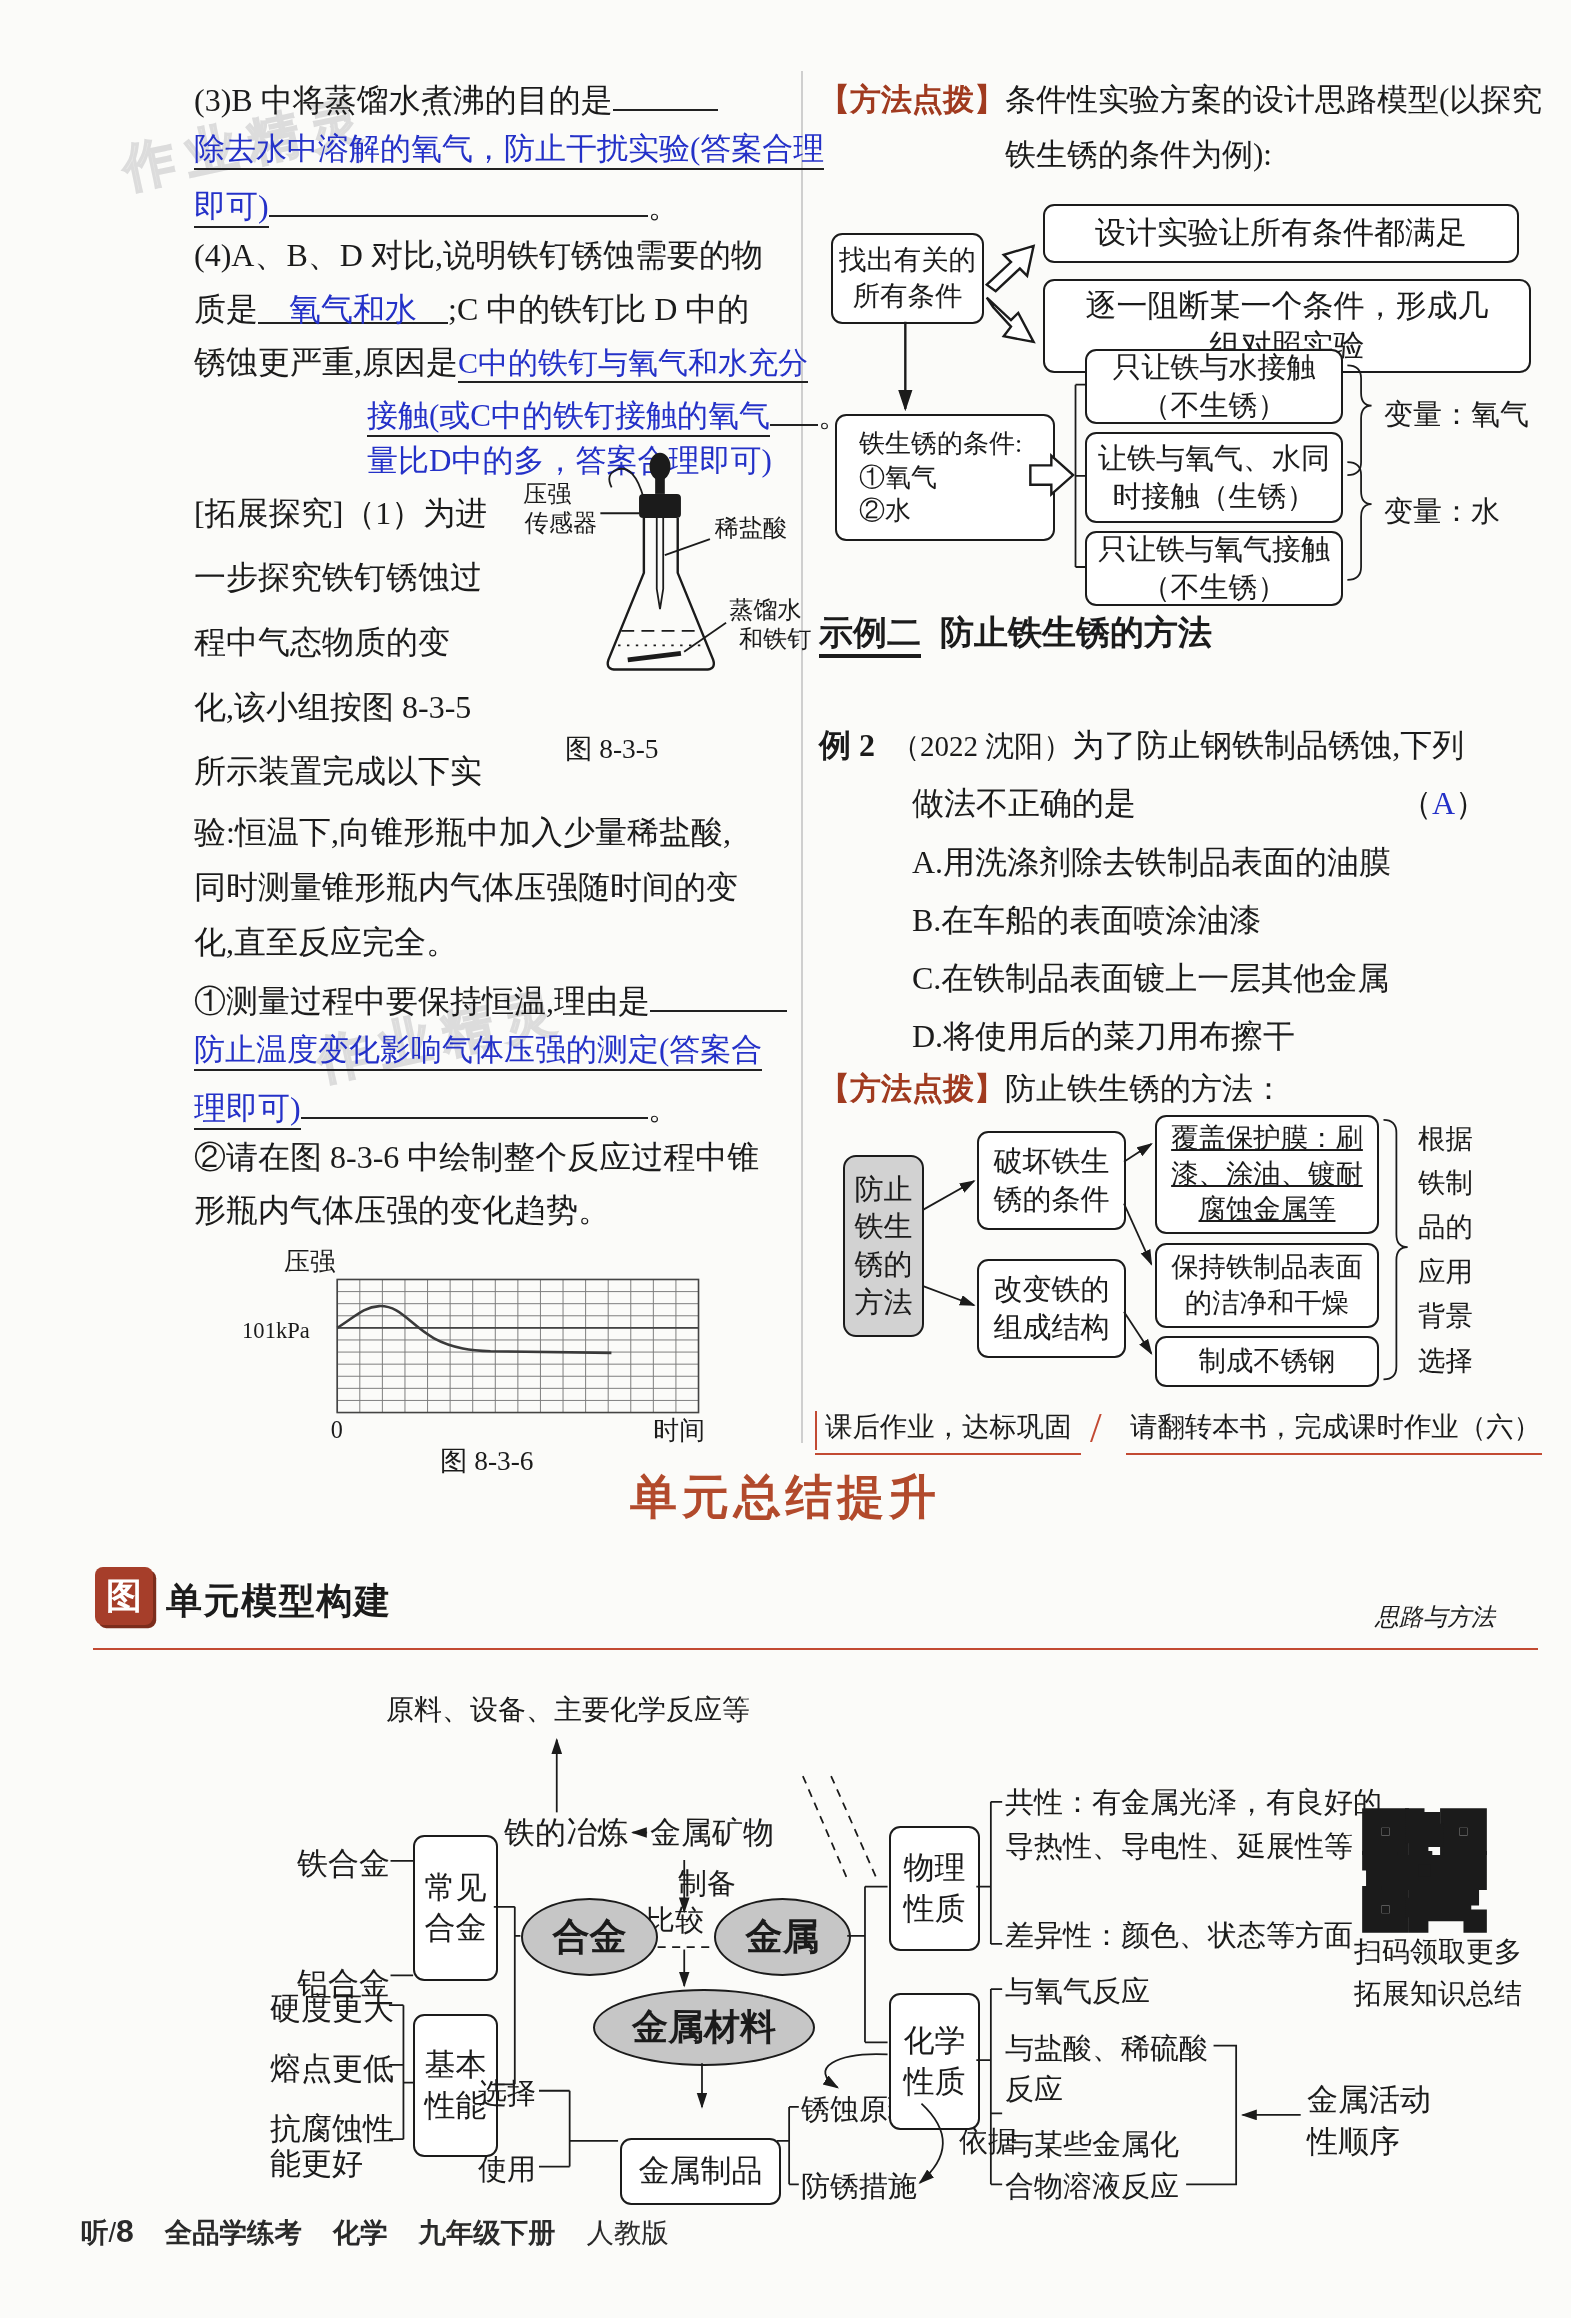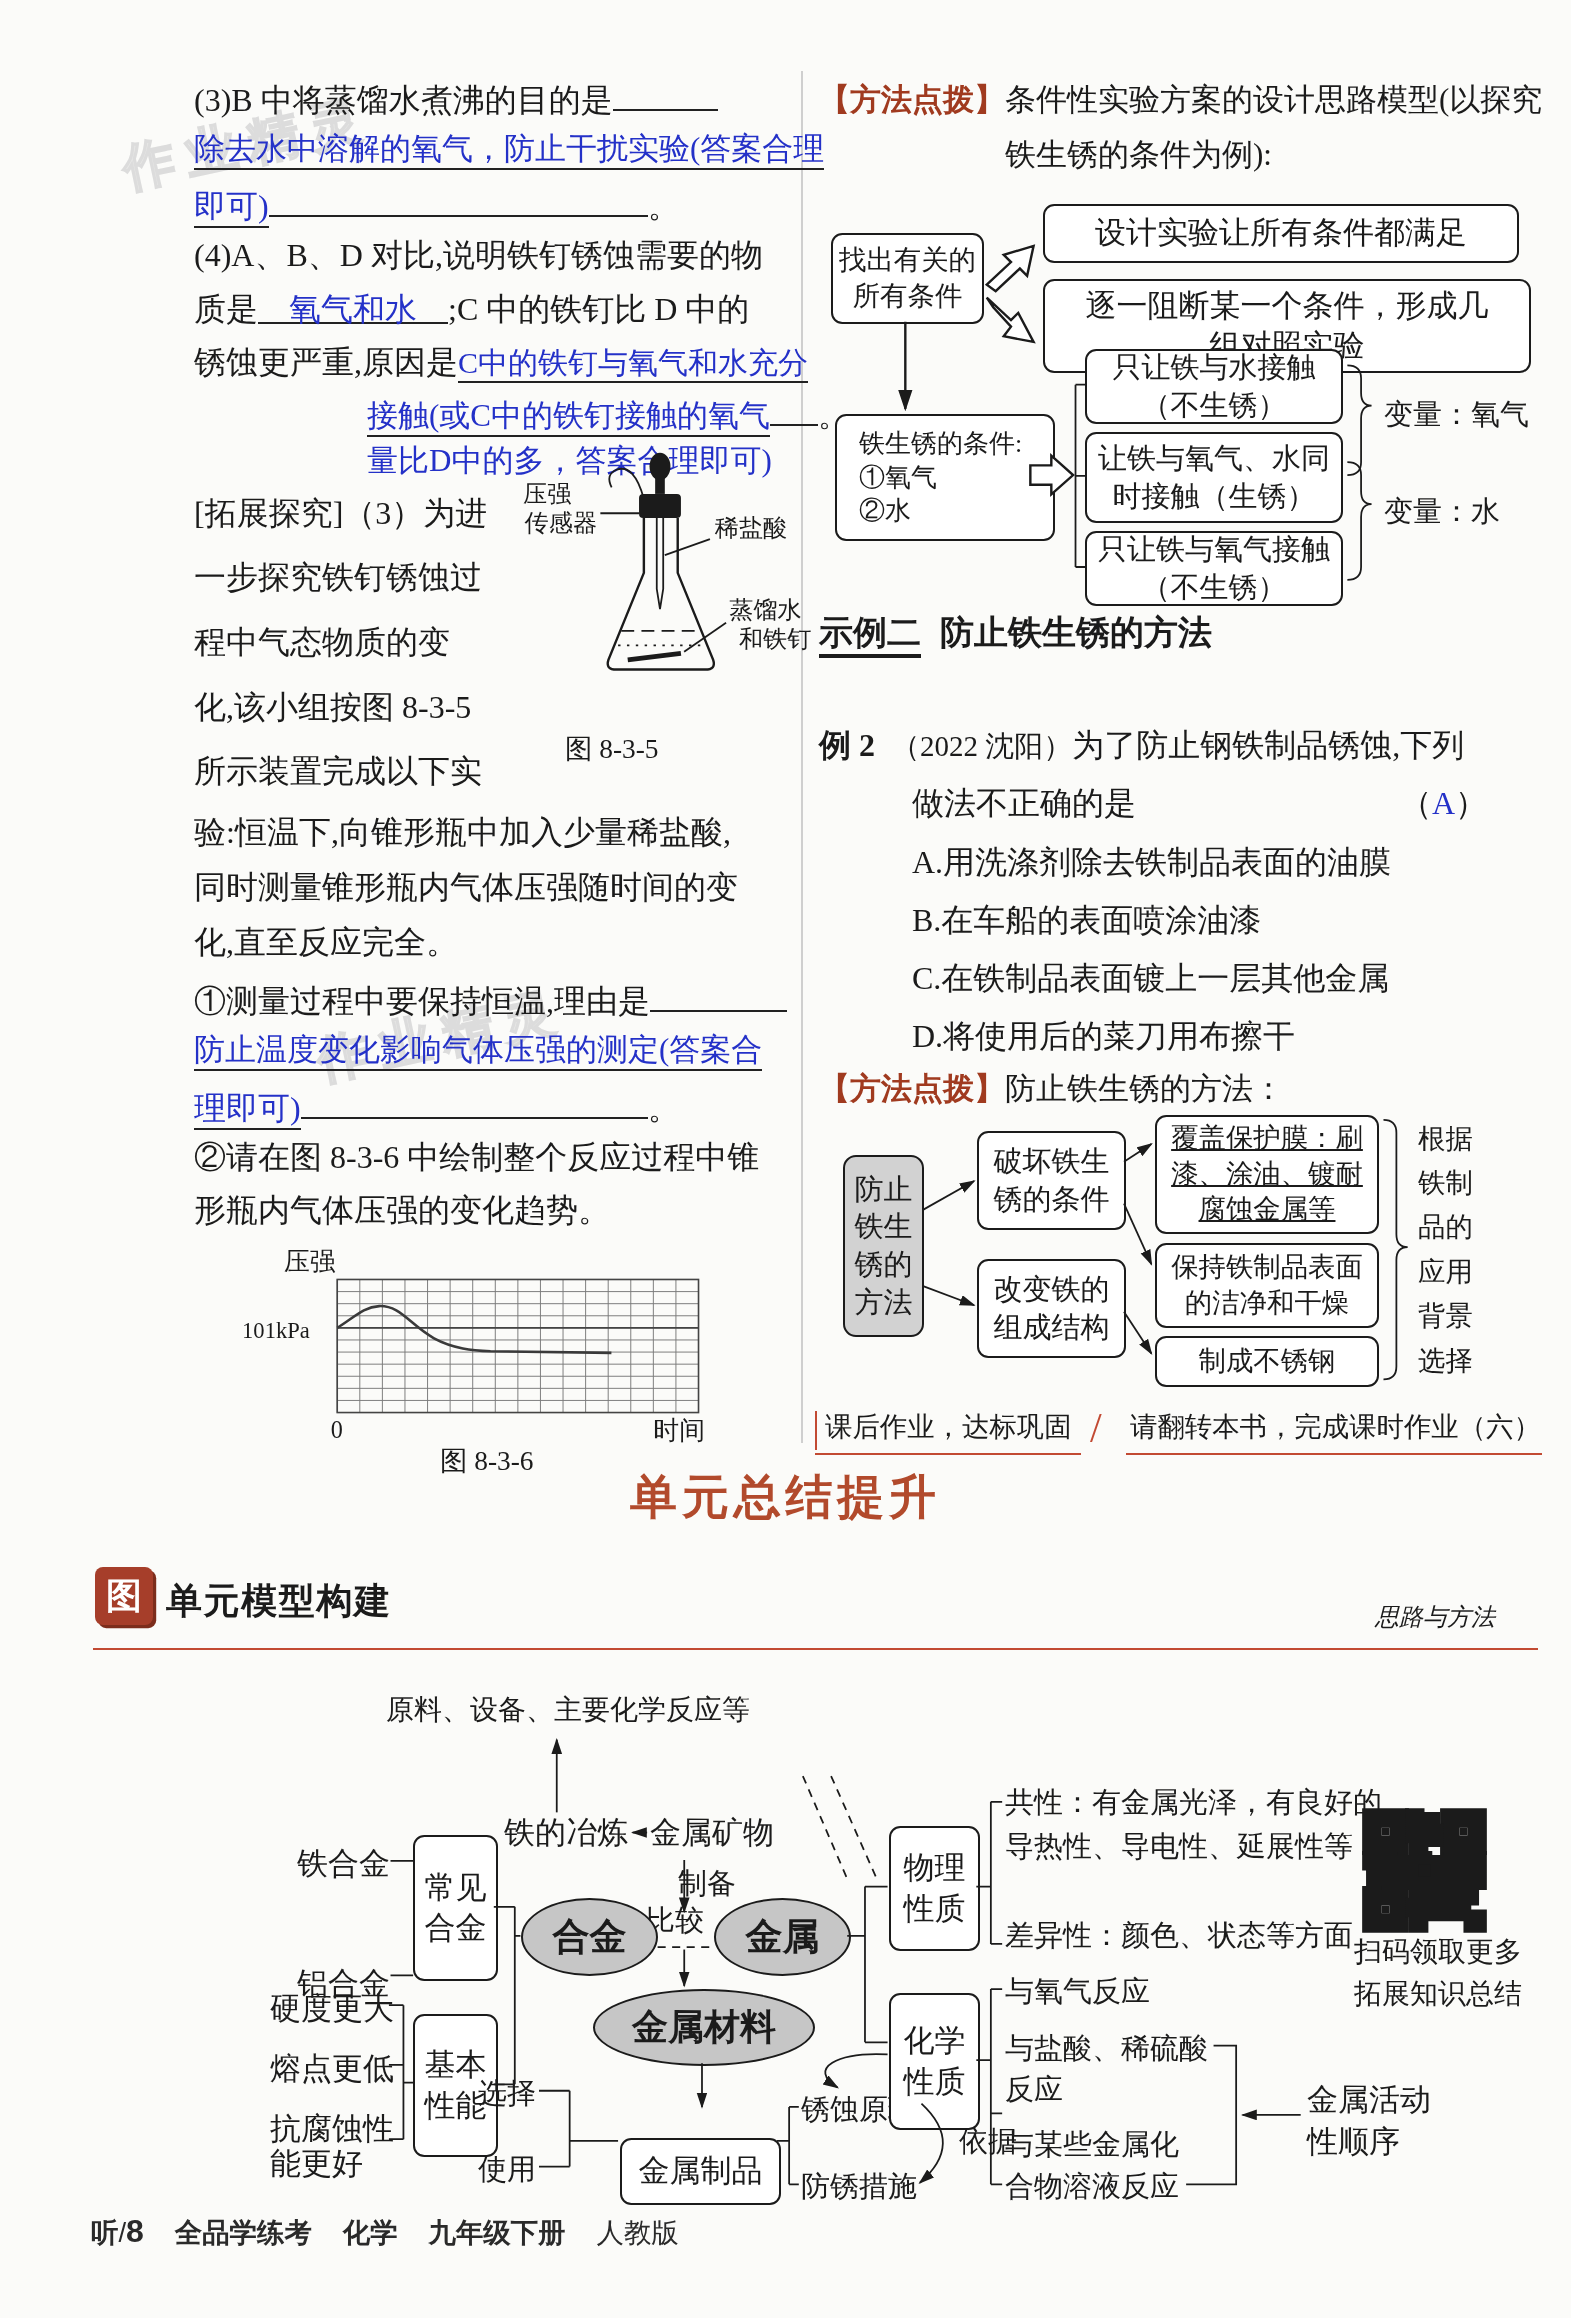--- a/index.html
+++ b/index.html
@@ -48,21 +48,21 @@
   <div class="t" style="left:194px;top:77px;"><span>(3)B 中将蒸馏水煮沸的目的是</span><span class="blank" style="width:105px;"></span></div>
   <div class="t blue" style="left:194px;top:130px;font-size:31px;"><span class="ansline">除去水中溶解的氧气，防止干扰实验(答案合理</span></div>
   <div class="t" style="left:194px;top:183px;"><span class="blue ansline">即可)</span><span class="blank" style="width:379px;"></span><span>。</span></div>
 
   <div class="t" style="left:194px;top:236px;">(4)A、B、D 对比,说明铁钉锈蚀需要的物</div>
   <div class="t" style="left:194px;top:290px;"><span>质是</span><span class="blank" style="width:190px;text-align:center;"><span class="blue">氧气和水</span></span><span>;C 中的铁钉比 D 中的</span></div>
   <div class="t" style="left:194px;top:343px;text-align:right;"><span>锈蚀更严重,原因是</span><span class="blue ansline" style="font-size:30px;">C中的铁钉与氧气和水充分</span></div>
   <div class="t" style="left:367px;top:393px;font-size:31px;"><span class="blue ansline">接触(或C中的铁钉接触的氧气</span><span class="blank" style="width:48px;"></span><span>。</span></div>
   <div class="t blue" style="left:367px;top:442px;font-size:31px;">量比D中的多，答案合理即可)</div>
 
-  <div class="t" style="left:194px;top:494px;">[拓展探究]（3）为进</div>
+  <div class="t" style="left:194px;top:494px;">[拓展探究]（1）为进</div>
   <div class="t" style="left:194px;top:558px;">一步探究铁钉锈蚀过</div>
   <div class="t" style="left:194px;top:623px;">程中气态物质的变</div>
   <div class="t" style="left:194px;top:688px;">化,该小组按图 8-3-5</div>
   <div class="t" style="left:194px;top:752px;">所示装置完成以下实</div>
   <div class="t" style="left:194px;top:813px;">验:恒温下,向锥形瓶中加入少量稀盐酸,</div>
   <div class="t" style="left:194px;top:868px;">同时测量锥形瓶内气体压强随时间的变</div>
   <div class="t" style="left:194px;top:923px;">化,直至反应完全。</div>
 
   <svg style="left:523px;top:452px;" width="278" height="274" viewBox="0 0 345 340">
     <defs>
@@ -311,21 +311,21 @@
 
     <path class="thin" d="M668 530 L706 530 M668 624 L706 624 M706 530 L706 624 M706 592 L766 592"></path>
 
     <path class="thin" d="M963 592 L978 592 M978 550 L978 646 M978 550 L990 550 M978 646 L990 646"></path>
 
     <path class="thin" d="M1100 485 C1038 482 1000 502 1038 526" marker-end="url(#ah3)"></path>
 
     <path class="thin" d="M1142 546 Q1196 596 1140 644" marker-end="url(#ah3)"></path>
   </svg>
 
-  <div class="footer" style="left:63px;top:2213px;padding-left:28px;">
+  <div class="footer" style="left:53px;top:2213px;padding-left:28px;">
     <span class="sans"><span class="bold">听</span><span>/</span><span class="bold" style="font-size:32px;">8</span></span>
     <span class="sans bold">全品学练考</span>
     <span class="sans bold">化学</span>
     <span class="sans bold">九年级下册</span>
     <span class="sans">人教版</span>
   </div>
 
 </div>
 
 

